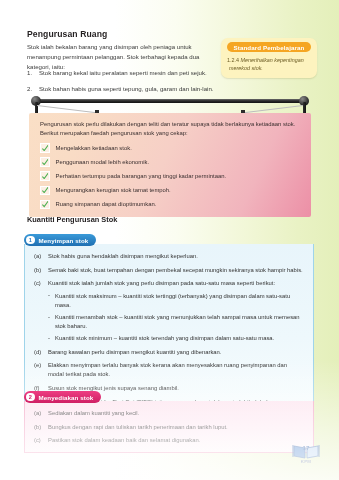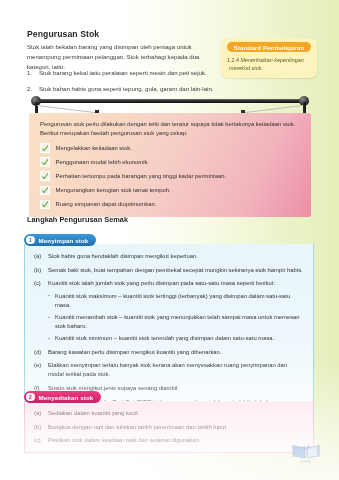--- a/index.html
+++ b/index.html
@@ -324,21 +324,21 @@
     color: #5a6fa0;
     letter-spacing: 0.3px;
     margin-top: -1px;
   }
 </style>
 </head>
 <body>
 
 <div class="page">
 
-  <div class="h-title">Pengurusan Stok</div>
+  <div class="h-title">Pengurusan Ruang</div>
   <div class="intro">Stok ialah bekalan barang yang disimpan oleh peniaga untuk menampung permintaan pelanggan. Stok terbahagi kepada dua kategori, iaitu:</div>
 
   <div class="num-list">
     <div class="num-item">
       <span class="n">1.</span>
       <span>Stok barang kekal iaitu peralatan seperti mesin dan peti sejuk.</span>
     </div>
     <div class="num-item">
       <span class="n">2.</span>
       <span>Stok bahan habis guna seperti tepung, gula, garam dan lain-lain.</span>
@@ -403,21 +403,21 @@
     <div class="chk-row">
       <span class="chk-box">
         <svg width="6.5" height="6.5" viewBox="0 0 10 10">
             <path d="M1 6 L3.4 8.6 L9 0.8" stroke="#4caf50" stroke-width="1.6" fill="none" stroke-linecap="round"></path>
           </svg>
       </span>
       <span class="chk-text">Ruang simpanan dapat dioptimumkan.</span>
     </div>
   </div>
 
-  <div class="sec-title">Langkah Pengurusan Semak</div>
+  <div class="sec-title">Kuantiti Pengurusan Stok</div>
 
   <div class="step" id="step1">
     <div class="step-tab">
       <span class="badge">1</span>
       <span class="lbl">Menyimpan stok</span>
     </div>
     <div class="step-body">
       <div class="li">
         <span class="mk">(a)</span>
         <span>Stok habis guna hendaklah disimpan mengikut keperluan.</span>

